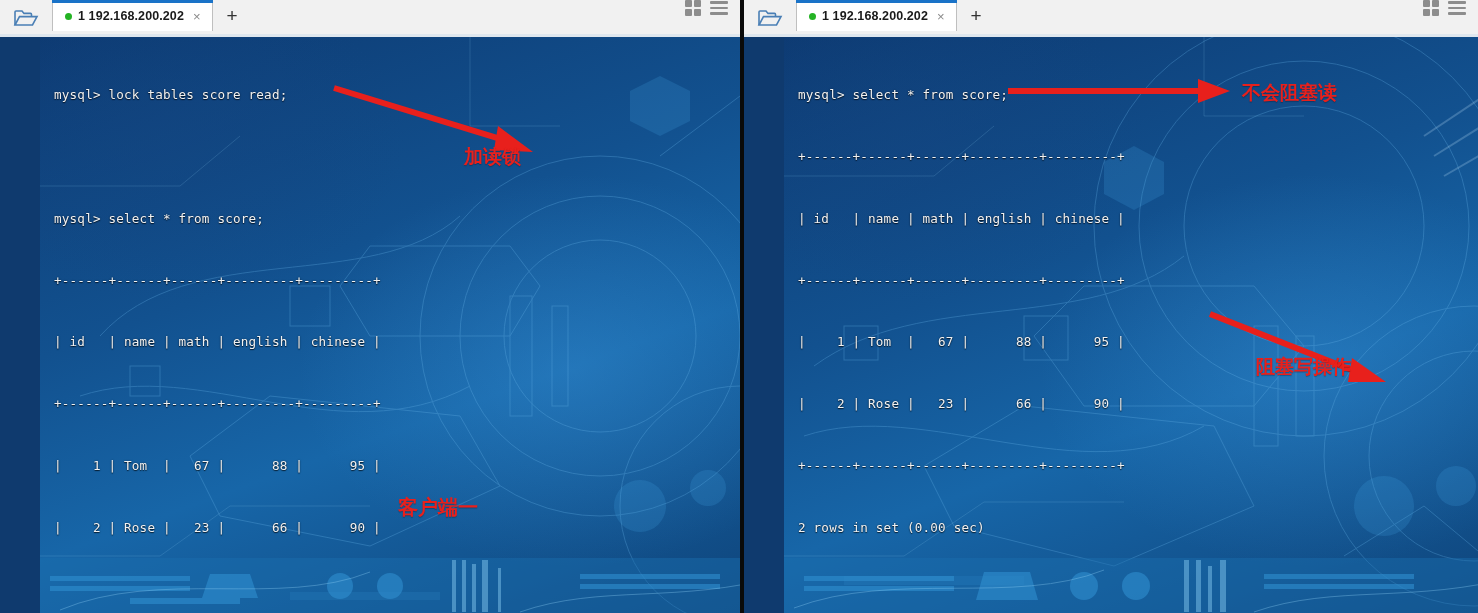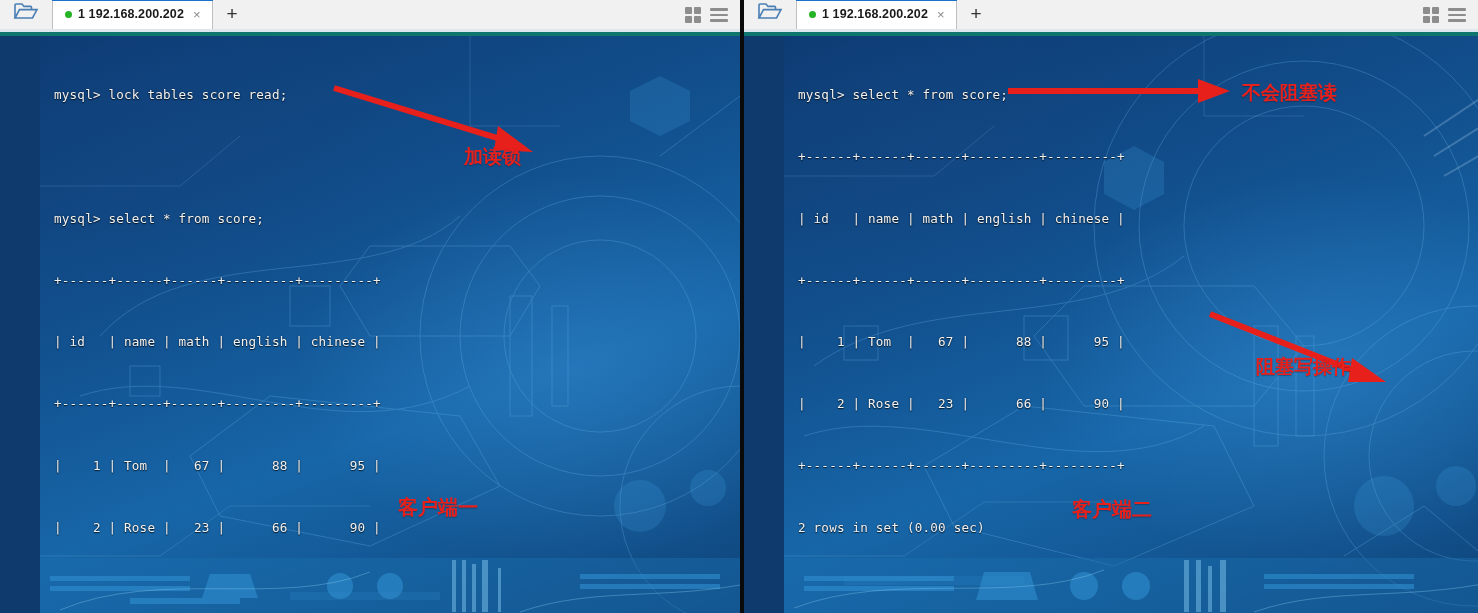--- a/index.html
+++ b/index.html
@@ -14,22 +14,22 @@
   
   .window { position: relative; height: 613px; overflow: hidden; background: #0f3a6e; }
   .win-left  { width: 740px; }
   .win-divider { width: 4px; height: 613px; background: #0a0a0a; }
   .win-right { width: 734px; }
 
   
   .tabbar {
     position: relative; height: 36px; width: 100%;
     background: #f1f1f1;
-    border-bottom: 7px solid #0f766e;
-    display: flex; align-items: flex-end;
+    border-bottom: 2px solid #0f766e;
+    display: flex; align-items: flex-start;
     z-index: 5;
   }
   .tabbar::after {
     content: ""; position: absolute; left: 0; right: 0; bottom: -3px;
     height: 3px; background: #dfe7ee;
   }
   .folder-btn {
     width: 52px; height: 36px; display: flex; align-items: center; justify-content: center;
     cursor: pointer;
   }
@@ -366,17 +366,16 @@
       <div class="anno" style="left:458px; top:44px;">不会阻塞读</div>
 
       <div class="arrow" style="left:422px; top:274px; width:190px; height:78px;">
         <svg width="190" height="78" viewBox="0 0 190 78">
           <line x1="4" y1="4" x2="156" y2="64" stroke="#e8201c" stroke-width="6"></line>
           <polygon points="180,72 146,48 142,72" fill="#e8201c"></polygon>
         </svg>
       </div>
       <div class="anno" style="left:472px; top:318px;">阻塞写操作</div>
 
-      <div class="anno anno-big" style="left:288px; top:460px;">客户端二</div>
     </div>
   </div>
 
 </div>
 
 </body></html>

